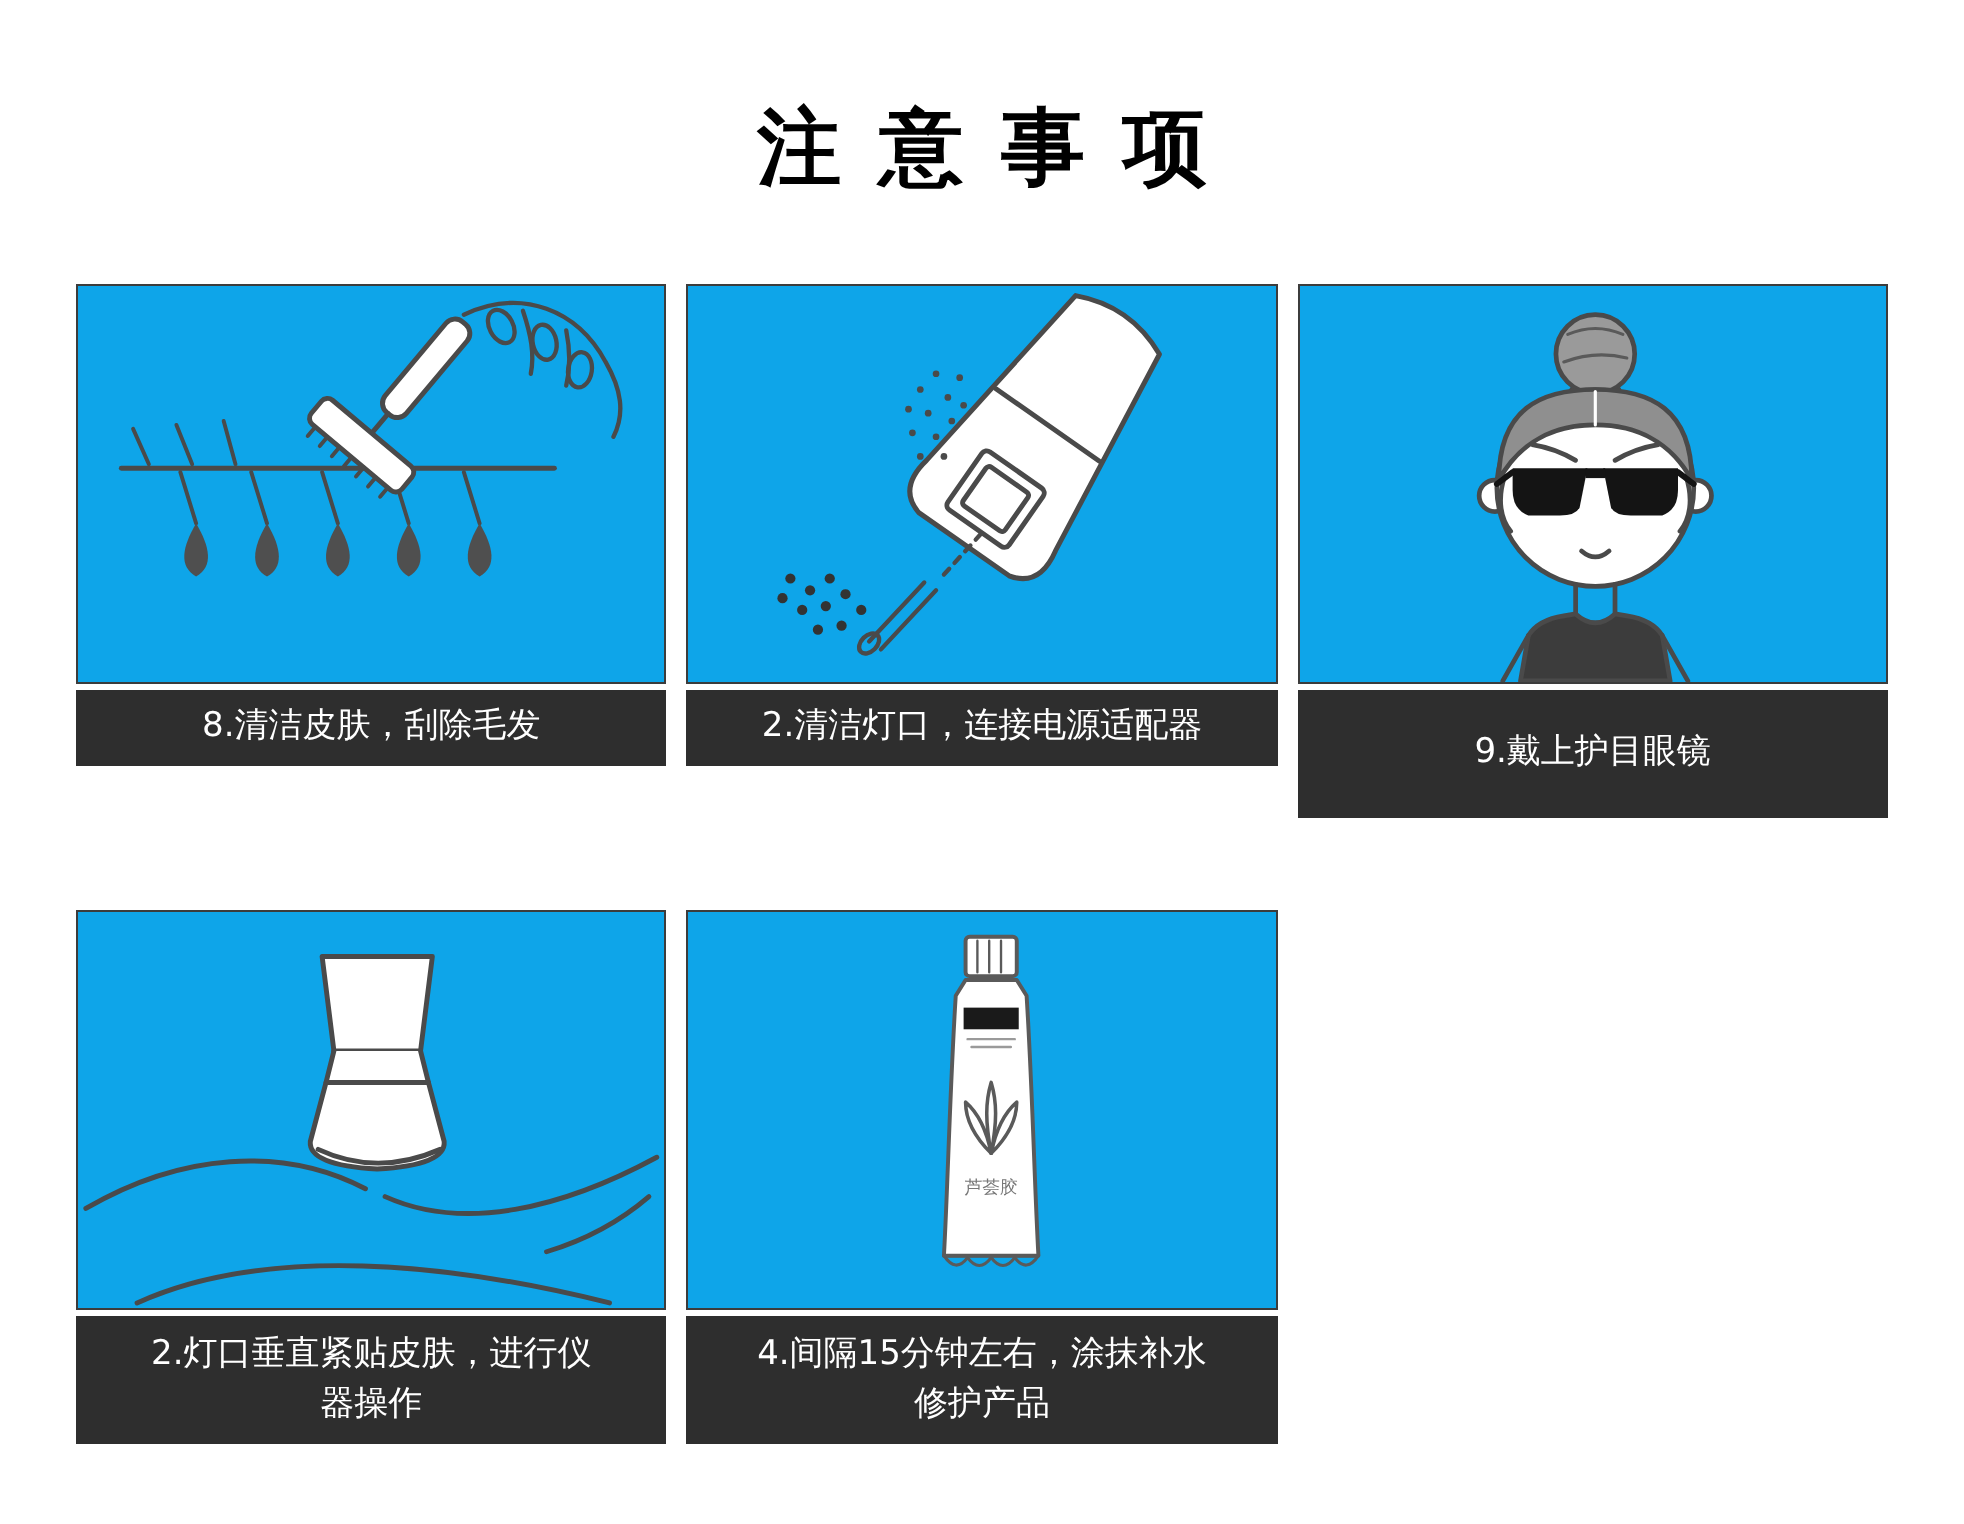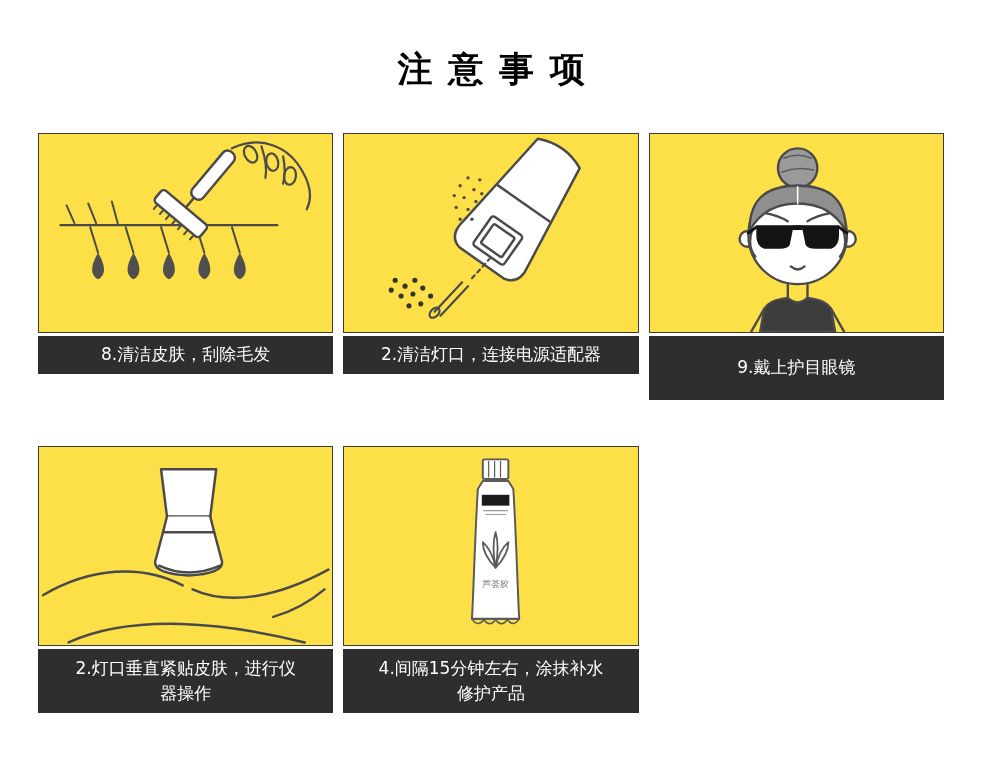--- a/index.html
+++ b/index.html
@@ -10,34 +10,34 @@
   }
   *{box-sizing:border-box;margin:0;padding:0;}
   html,body{background:#fff;}
   body{font-family:"DejaVu Sans","Liberation Sans",sans-serif;}
   .page{
     width:982px;height:762px;margin:0 auto;background:#ffffff;
     position:relative;overflow:hidden;
   }
   .title{
     text-align:center;
-    font-size:35px;font-weight:bold;color:#000;
+    font-size:42px;font-weight:bold;color:#000;
     letter-spacing:0.45em;text-indent:0.45em;
     padding-top:46px;margin-bottom:40px;
   }
   .steps-grid{
     display:grid;
     grid-template-columns:repeat(3,1fr);
     column-gap:10px;row-gap:46px;
     padding:0 38px;
   }
   .step{display:flex;flex-direction:column;}
   .illus{
     height:200px;border:1px solid var(--panel-border);
-    background:#fde047;overflow:hidden;
+    background:#0ea5e9;overflow:hidden;
   }
   .illus svg{width:100%;height:100%;display:block;}
   .caption{
     margin-top:3px;
     background:var(--caption-bg);color:var(--caption-text);
     font-size:17px;line-height:1.5;
     display:flex;align-items:center;justify-content:center;
     text-align:center;
   }
   .row1 .caption{height:38px;padding:0 8px;}

